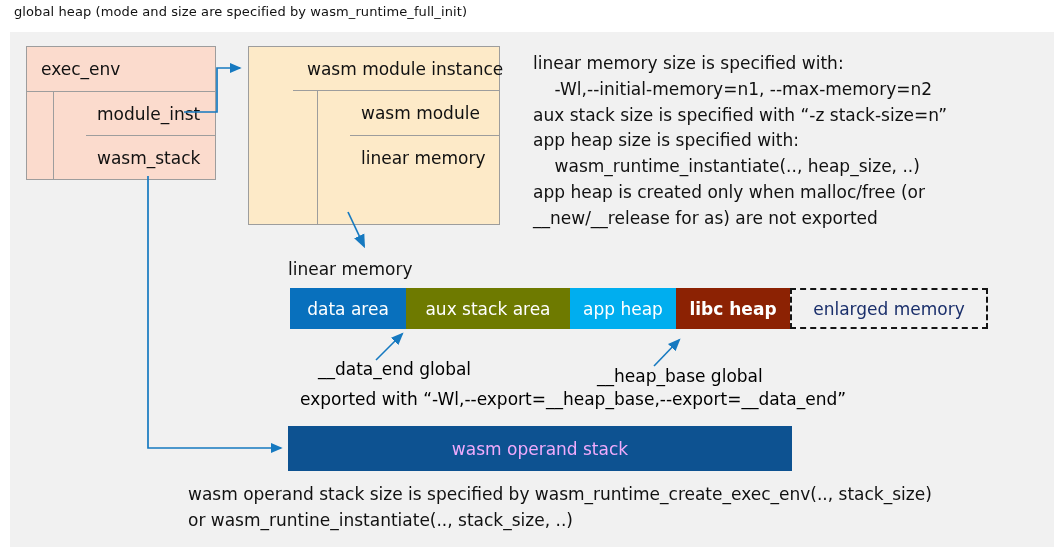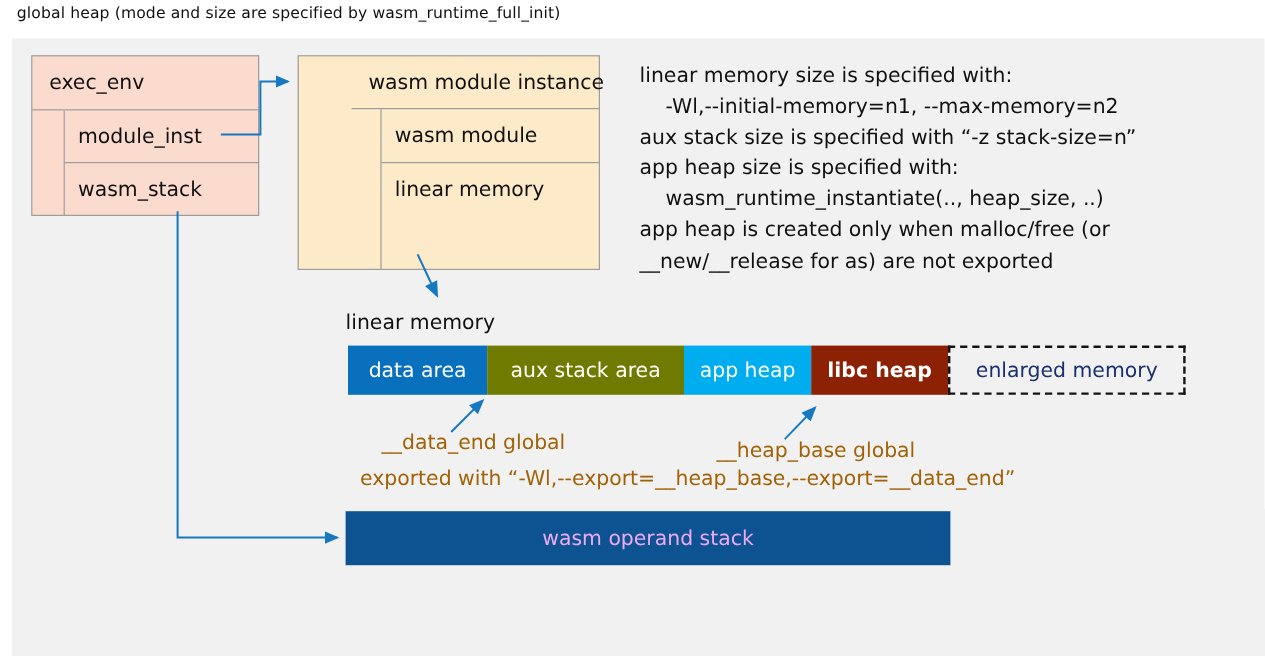--- a/index.html
+++ b/index.html
@@ -48,20 +48,21 @@
     display: flex;
     align-items: center;
     padding-left: 14px;
     font-size: 17px;
     color: #111;
     white-space: nowrap;
   }
   .struct .body {
     display: flex;
     height: calc(100% - 1px);
+    gap: 32px;
   }
   .struct .gutter {
     box-sizing: border-box;
     border-right: 1px solid #9d9d9d;
     flex: 0 0 auto;
   }
   .struct .rows {
     flex: 1 1 auto;
     display: flex;
     flex-direction: column;
@@ -146,21 +147,21 @@
   .seg.dashed {
     background: #f1f1f1;
     border: 2.5px dashed #141414;
     color: #1a2f6b;
   }
 
   
   .anno {
     position: absolute;
     font-size: 17px;
-    color: #a16207;
+    color: #000000;
     white-space: nowrap;
   }
   #anno-data-end { left: 318px; top: 359px; }
   #anno-heap-base { left: 597px; top: 366px; }
   #anno-exported { left: 300px; top: 389px; }
 
   
   #opstack {
     position: absolute;
     left: 288px;
@@ -241,20 +242,22 @@
       <div class="seg" style="width: 106px; background: rgb(0, 174, 239);">app heap</div>
       <div class="seg" style="width: 114px; background: rgb(140, 34, 3); font-weight: bold;">libc heap</div>
       <div class="seg dashed" style="width: 198px;">enlarged memory</div>
     </div>
 
   <div class="anno" id="anno-data-end">__data_end global</div>
   <div class="anno" id="anno-heap-base">__heap_base global</div>
   <div class="anno" id="anno-exported">exported with “-Wl,--export=__heap_base,--export=__data_end”</div>
 
   <div id="opstack">wasm operand stack</div>
+  <div id="opstack-note">wasm operand stack size is specified by wasm_runtime_create_exec_env(.., stack_size)
+or wasm_runtine_instantiate(.., stack_size, ..)</div>
 
   <svg id="wires" viewBox="0 0 1054 547">
     <defs>
       <marker id="ah" markerWidth="7" markerHeight="7" refX="6" refY="3.2" orient="auto" markerUnits="strokeWidth">
         <path d="M0,0.2 L7,3.2 L0,6.2 z" fill="#1679c0"></path>
       </marker>
       <marker id="ah2" markerWidth="8" markerHeight="8" refX="6.6" refY="3.6" orient="auto" markerUnits="strokeWidth">
         <path d="M0,0.3 L8,3.6 L0,6.9 z" fill="#1679c0"></path>
       </marker>
     </defs>

